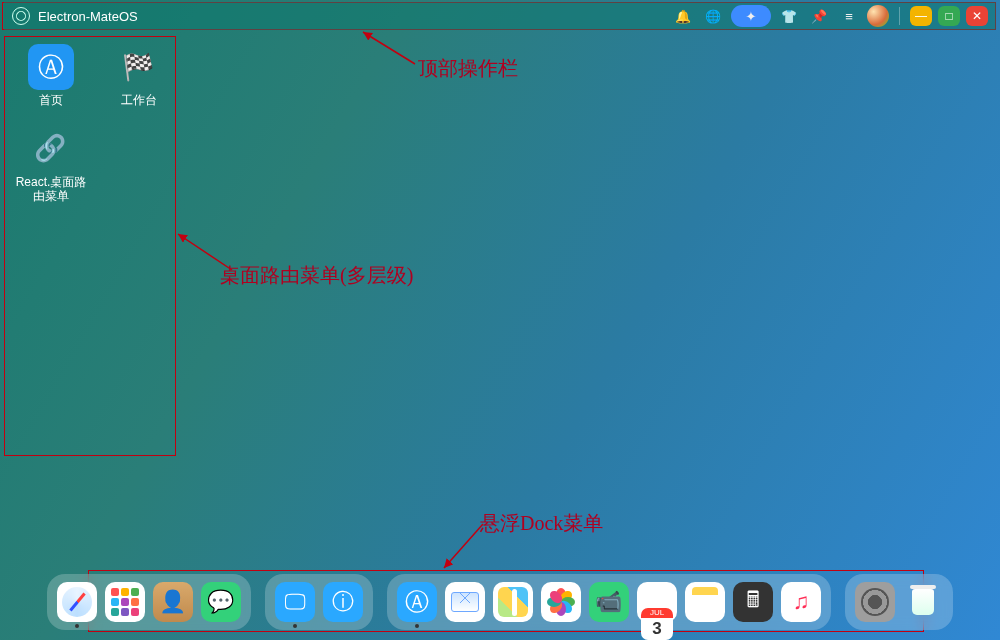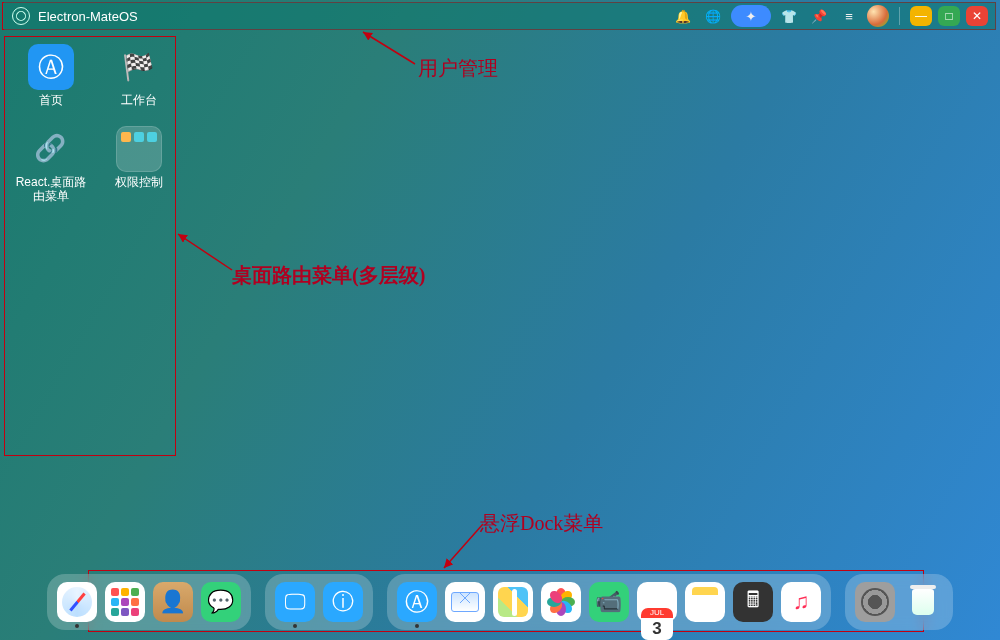--- a/index.html
+++ b/index.html
@@ -135,22 +135,22 @@
 </svg>
 <svg class="arrow" style="left:438px;top:520px;" width="60" height="55">
   <defs>
       <marker id="ah3" markerWidth="8" markerHeight="8" refX="6" refY="3" orient="auto">
         <path d="M0,0 L6,3 L0,6 Z" fill="#c20010"></path>
       </marker>
     </defs>
   <line x1="45" y1="4" x2="6" y2="48" stroke="#c20010" stroke-width="1.5" marker-end="url(#ah3)"></line>
 </svg>
 
-<div class="anno" style="left:418px;top:55px;">用户管理</div>
-<div class="anno" style="left:232px;top:262px;font-weight:bold;">桌面路由菜单(多层级)</div>
+<div class="anno" style="left:418px;top:55px;">顶部操作栏</div>
+<div class="anno" style="left:220px;top:262px;">桌面路由菜单(多层级)</div>
 <div class="anno" style="left:480px;top:510px;">悬浮Dock菜单</div>
 
 <div class="topbar">
   <div class="logo"></div>
   <div class="title">Electron-MateOS</div>
   <div class="right">
     <div class="ticon">🔔</div>
     <div class="ticon">🌐</div>
     <div class="ticon pill">✦</div>
     <div class="ticon">👕</div>
@@ -176,30 +176,20 @@
         <span class="tile-icon">🏁</span>
       </div>
     <div class="label">工作台</div>
   </div>
   <div class="app">
     <div class="tile plain">
         <span class="tile-icon">🔗</span>
       </div>
     <div class="label">React.桌面路由菜单</div>
   </div>
-  <div class="app">
-    <div class="tile glass">
-      <div class="mini-row top">
-          <div class="mini" style="background:#ffb74d"></div>
-          <div class="mini" style="background:#4dd0e1"></div>
-          <div class="mini" style="background:#4dd0e1"></div>
-        </div>
-    </div>
-    <div class="label">权限控制</div>
-  </div>
 </div>
 
 <div class="dockwrap">
   <div class="dockseg">
     <div class="dicon d-safari">
         <div class="compass">
           <div class="needle"></div>
         </div>
         <div class="dot"></div>
       </div>

